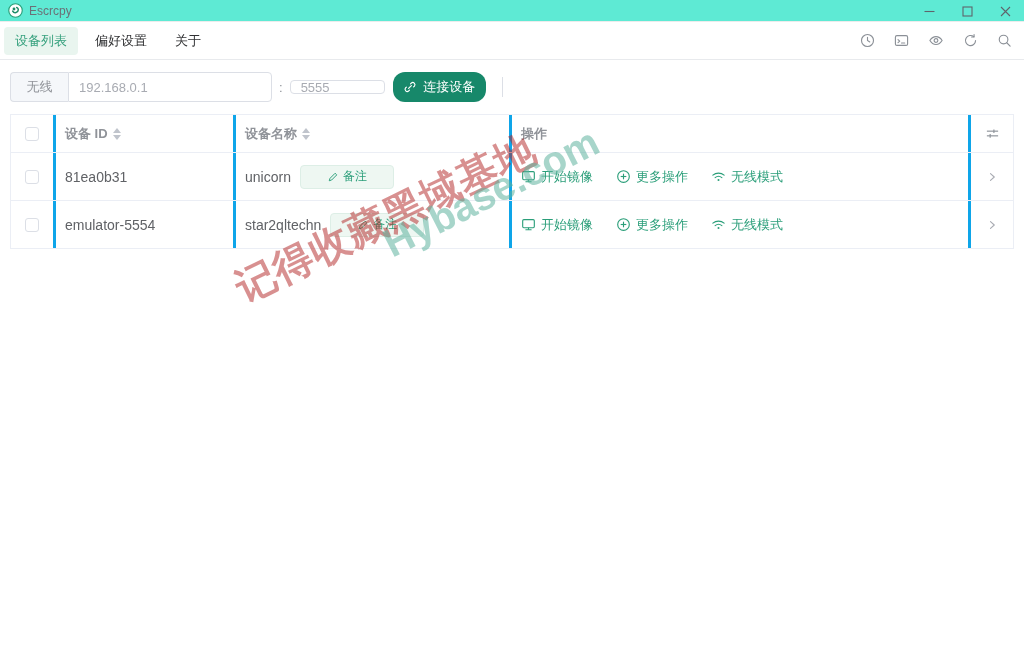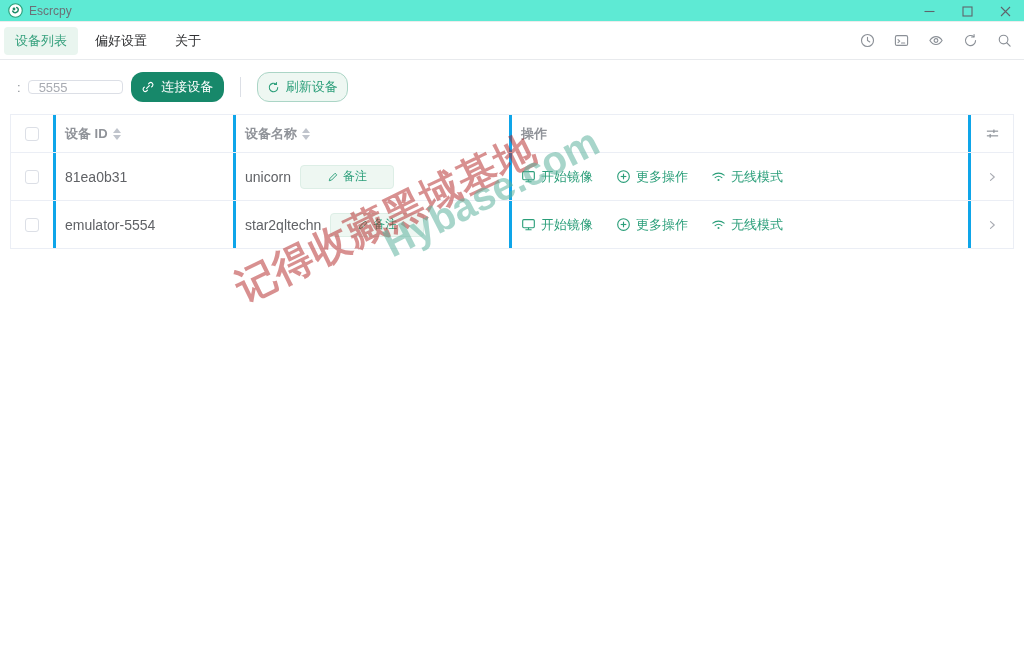--- a/index.html
+++ b/index.html
@@ -140,38 +140,35 @@
         <circle cx="7" cy="7" r="4.6"></circle>
           <line x1="10.4" y1="10.4" x2="14" y2="14" stroke-linecap="round"></line>
       </svg>
     </span>
   </div>
 </div>
 
 <div class="main">
 
   <div class="connect-bar">
+    <div class="input-group">
+      <div class="prepend">无线</div>
+      <input class="ip-input" type="text" placeholder="192.168.0.1" style="">
+    </div>
     <span class="colon">:</span>
     <input class="port-input" type="text" placeholder="5555" style="">
     <button class="btn btn-connect">
       <svg width="14" height="14" viewBox="0 0 16 16" fill="none" stroke="#fff" stroke-width="1.3">
         <path d="M8.6 4.4l1-1a2.5 2.5 0 0 1 3.5 3.5l-1 1" stroke-linecap="round"></path>
         <path d="M7.4 11.6l-1 1a2.5 2.5 0 0 1-3.5-3.5l1-1" stroke-linecap="round"></path>
         <line x1="6.4" y1="9.6" x2="9.6" y2="6.4" stroke-linecap="round"></line>
       </svg>
       <span>连接设备</span>
     </button>
     <span class="vdivider"></span>
-    <button class="btn btn-refresh">
-      <svg width="13" height="13" viewBox="0 0 16 16" fill="none" stroke="#2a9e79" stroke-width="1.3">
-        <path d="M13.2 8A5.2 5.2 0 1 1 11.4 4.1" stroke-linecap="round"></path>
-        <path d="M11.6 1.8v2.5H9.1" stroke-linecap="round" stroke-linejoin="round"></path>
-      </svg>
-      <span>刷新设备</span>
-    </button>
   </div>
 
   <div class="device-table">
 
     <div class="trow thead">
       <div class="td td-check">
           <span class="checkbox"></span>
         </div>
       <div class="td">
         <span>设备 ID</span>

